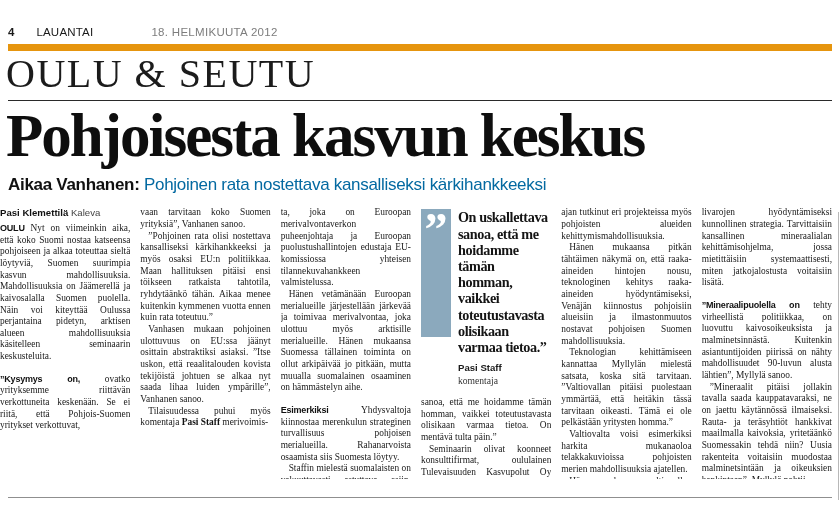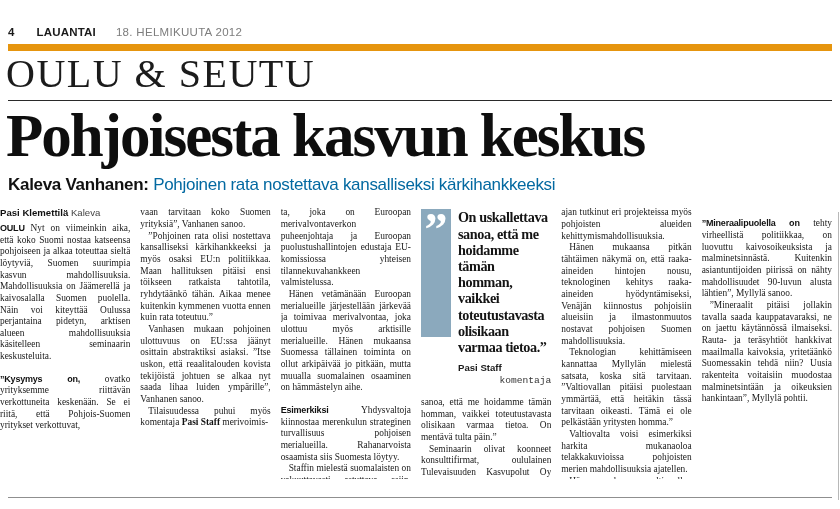--- a/index.html
+++ b/index.html
@@ -5,22 +5,22 @@
   html,body{margin:0;padding:0;background:#e8e8e8;}
   .page{
     position:relative;width:840px;height:509px;background:#ffffff;
     overflow:hidden;box-sizing:border-box;
     font-family:"Liberation Serif", serif;color:#191919;
   }
   
   .folio{display:flex;align-items:baseline;margin:27px 8px 0 8px;
     font-family:"Liberation Sans", sans-serif;font-size:11.5px;line-height:1;}
   .folio .pagenum{font-weight:700;color:#1a1a1a;margin-right:22px;}
-  .folio .day{font-weight:700;color:#1a1a1a;margin-right:20px;letter-spacing:.2px;}
-  .folio .date{color:#7d7d7d;letter-spacing:.3px;}
+  .folio .day{font-weight:400;color:#1a1a1a;margin-right:10px;letter-spacing:.2px;}
+  .folio .date{color:#7d7d7d;letter-spacing:.3px;margin-left:48px;}
   .accent-bar{height:7px;margin:5px 8px 0 8px;}
   
   .section-title{margin:2px 8px 0 6px;font-family:Liberation Serif, serif;font-weight:400;
     font-size:40px;line-height:1.05;letter-spacing:1.5px;color:#1b1b1b;}
   .section-rule{border:0;border-top:1.5px solid #2a2a2a;margin:5px 8px 0 8px;}
   
   .headline{margin:4px 8px 0 6px;font-family:"Liberation Serif", serif;font-weight:700;
     font-size:61px;line-height:1.02;letter-spacing:-2px;color:#0e0e0e;white-space:nowrap;}
   .subhead{margin:9px 8px 0 8px;font-size:17px;line-height:1.1;
     font-family:"Liberation Sans", sans-serif;letter-spacing:-0.3px;}
@@ -42,22 +42,22 @@
   
   .pullquote{margin:2px 0 10px 0;display:flex;align-items:stretch;}
   .pq-band{flex:0 0 30px;height:128px;display:flex;justify-content:center;align-items:flex-start;}
   .pq-mark{font-family:"Liberation Serif", serif;font-weight:700;font-size:46px;
     line-height:.72;color:#ffffff;margin-top:4px;}
   .pq-body{flex:1;padding-left:7px;}
   .pq-text{margin:0;font-family:Liberation Serif, serif;font-weight:700;
     font-size:14.2px;line-height:1.14;letter-spacing:-0.4px;color:#141414;}
   .pq-name{margin-top:7px;font-family:"Liberation Sans", sans-serif;font-weight:700;
     font-size:9.6px;color:#1a1a1a;line-height:1.3;}
-  .pq-title{font-family:Liberation Mono, monospace;font-weight:400;
-    font-size:9.6px;color:#333;line-height:1.3;text-align:right;}
+  .pq-title{font-family:Liberation Serif, serif;font-weight:400;
+    font-size:9.6px;color:#333;line-height:1.3;}
   
   .footer-rule{position:absolute;left:8px;right:8px;top:497px;height:0;border-top:1px solid #8f8f8f;}
   .page-edge-line{position:absolute;top:212px;left:838px;width:1px;height:288px;background:#b8b8b8;}
 </style>
 </head>
 <body>
 
 <div class="page">
 
   <div class="folio">
@@ -67,21 +67,21 @@
   </div>
 
   <div class="accent-bar" style="background: rgb(230, 149, 14);"></div>
 
   <div class="section-title">OULU &amp; SEUTU</div>
   <hr class="section-rule">
 
   <h1 class="headline">Pohjoisesta kasvun keskus</h1>
 
   <div class="subhead">
-    <span class="sh-lead">Kaleva Vanhanen:</span>
+    <span class="sh-lead">Aikaa Vanhanen:</span>
     <span class="sh-rest">Pohjoinen rata nostettava kansalliseksi kärkihankkeeksi</span>
   </div>
 
   <div class="article">
 
     <div class="col">
       <div class="byline">
         <span class="b-name">Pasi Klemettilä</span>
         <span class="b-org">Kaleva</span>
       </div>
@@ -120,20 +120,21 @@
 
     <div class="col">
         <p class="para">ajan tutkinut eri projekteissa myös pohjoisten alueiden kehittymismahdollisuuksia.</p>
         <p class="para indent">Hänen mukaansa pitkän tähtäimen näkymä on, että raaka-aineiden hintojen nousu, teknologinen kehitys raaka-aineiden hyödyntämiseksi, Venäjän kiinnostus pohjoisiin alueisiin ja ilmastonmuutos nostavat pohjoisen Suomen mahdollisuuksia.</p>
         <p class="para indent">Teknologian kehittämiseen kannattaa Myllylän mielestä satsata, koska sitä tarvitaan. ”Valtiovallan pitäisi puolestaan ymmärtää, että heitäkin tässä tarvitaan oikeasti. Tämä ei ole pelkästään yritysten homma.”</p>
         <p class="para indent">Valtiovalta voisi esimerkiksi harkita mukanaoloa telakkakuvioissa pohjoisten merien mahdollisuuksia ajatellen.</p>
         <p class="para indent">Hänen mukaansa valtiovallan olisi tarpeen rakentaa mineraa-</p>
       </div>
 
     <div class="col">
+        <p class="para">livarojen hyödyntämiseksi kunnollinen strategia. Tarvittaisiin kansallinen mineraalialan kehittämisohjelma, jossa mietittäisiin systemaattisesti, miten jatkojalostusta voitaisiin lisätä.</p>
         <p class="para space"><b class="lead">”Mineraalipuolella on </b>tehty virheellistä politiikkaa, on luovuttu kaivosoikeuksista ja malminetsinnästä. Kuitenkin asiantuntijoiden piirissä on nähty mahdollisuudet 90-luvun alusta lähtien”, Myllylä sanoo.</p>
         <p class="para indent">”Mineraalit pitäisi jollakin tavalla saada kauppatavaraksi, ne on jaettu käytännössä ilmaiseksi. Rauta- ja teräsyhtiöt hankkivat maailmalla kaivoksia, yritetäänkö Suomessakin tehdä niin? Uusia rakenteita voitaisiin muodostaa malminetsintään ja oikeuksien hankintaan”, Myllylä pohtii.</p>
       </div>
 
   </div>
 
   <div class="footer-rule"></div>
   <div class="page-edge-line"></div>
 
 </div>

